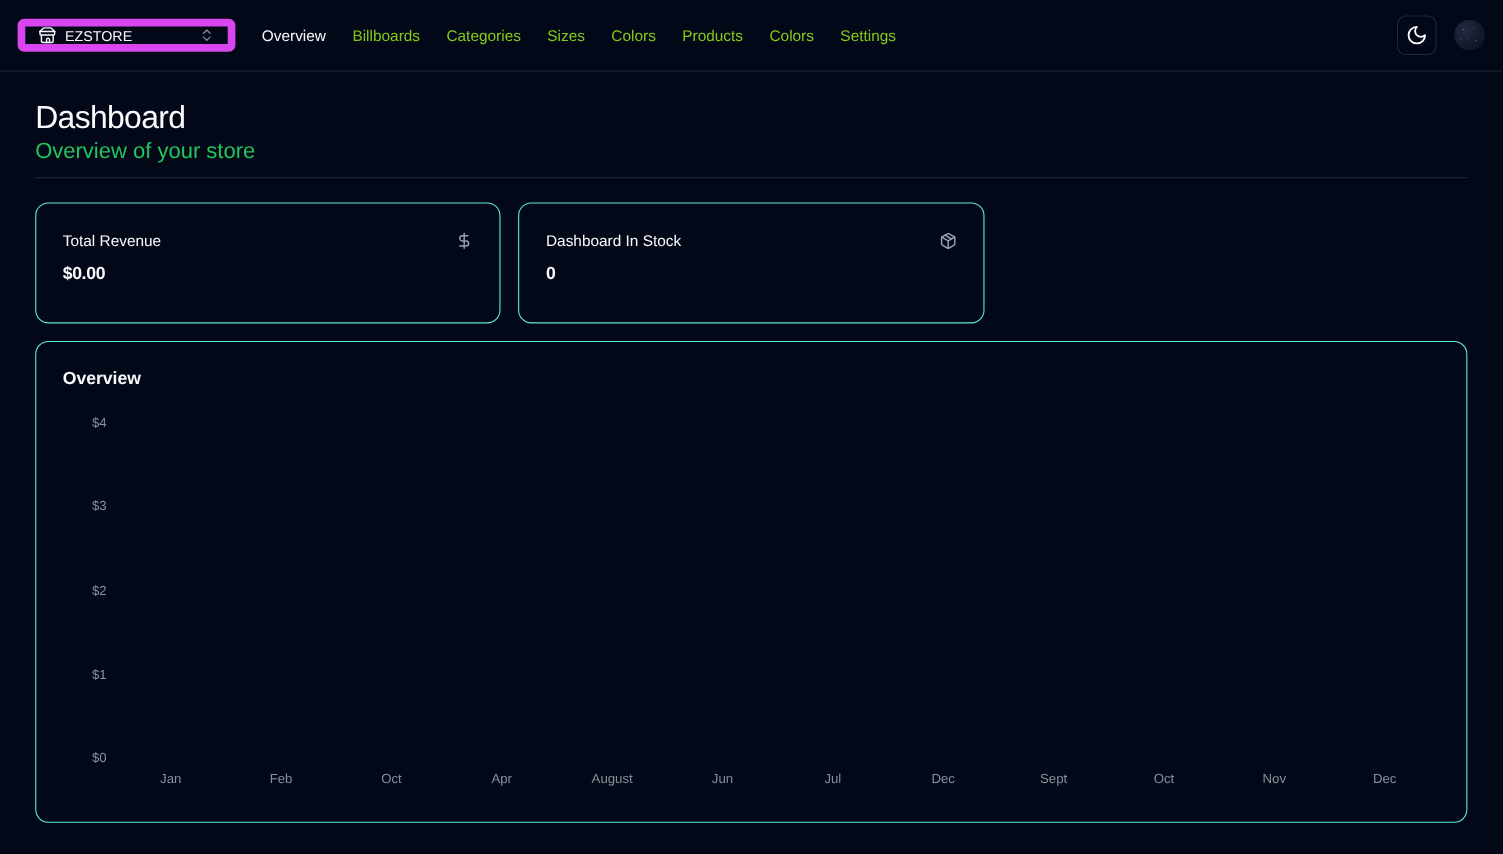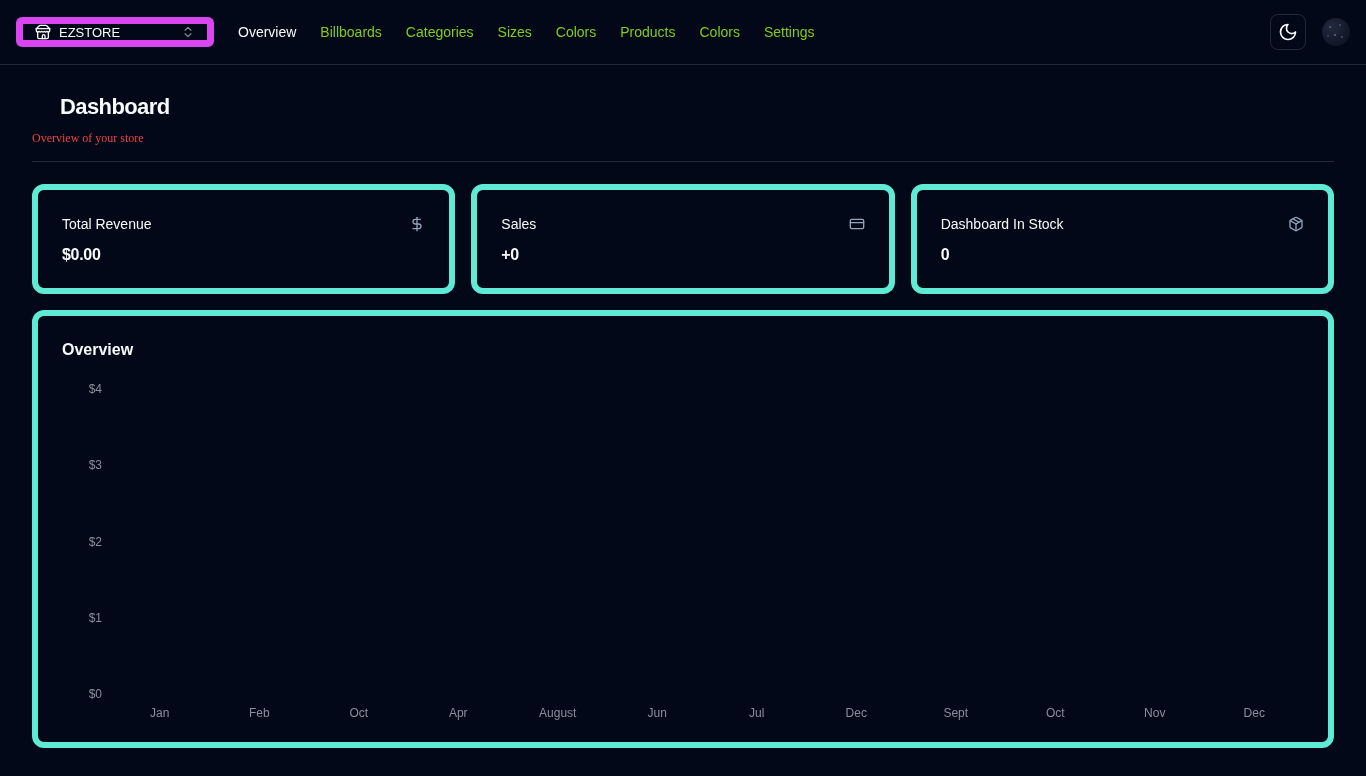--- a/index.html
+++ b/index.html
@@ -64,27 +64,27 @@
       radial-gradient(1.5px 1.5px at 8px 9px,  #4a5470 50%, transparent 52%),
       radial-gradient(1.5px 1.5px at 18px 7px, #3c465f 50%, transparent 52%),
       radial-gradient(1.5px 1.5px at 13px 17px,#505b7a 50%, transparent 52%),
       radial-gradient(1.5px 1.5px at 20px 19px,#39425a 50%, transparent 52%),
       radial-gradient(1.5px 1.5px at 6px 18px, #333c52 50%, transparent 52%),
       radial-gradient(circle at 35% 32%, #242b40 0%, #161c2e 48%, #0a0f1d 100%);
   }
 
   
   .main { padding: 24px 32px; }
-  .page-title { font-size: 22px; font-weight: 700; letter-spacing: -0.6px; line-height: 36px; margin-left: 28px; }
-  .page-subtitle { font-size: 12px; color: #ef4444; margin-top: 4px; line-height: 18px; font-family: Liberation Serif, serif; }
+  .page-title { font-size: 29px; font-weight: 400; letter-spacing: -0.6px; line-height: 36px; }
+  .page-subtitle { font-size: 20px; color: #22c55e; margin-top: 4px; line-height: 18px; }
   .separator { height: 1px; background: #1e293b; margin: 14px 0 22px; }
 
   .stats-row { display: grid; grid-template-columns: repeat(3, 1fr); gap: 16px; }
   .card {
-    border: 6px solid #5eead4;
+    border: 1px solid #5eead4;
     border-radius: 12px;
     background: transparent;
   }
   .stat-card { padding: 24px; height: 110px; }
   .stat-head { display: flex; justify-content: space-between; align-items: center; }
   .stat-title { font-size: 14px; font-weight: 500; line-height: 20px; }
   .stat-icon { color: #94a3b8; }
   .stat-value { font-size: 16px; font-weight: 700; letter-spacing: -0.3px; margin-top: 12px; }
 
   .overview-card { margin-top: 16px; padding: 24px; height: 438px; }
@@ -178,32 +178,20 @@
         <span class="stat-icon">
           <svg width="16" height="16" viewBox="0 0 24 24" fill="none" stroke="currentColor" stroke-width="2" stroke-linecap="round" stroke-linejoin="round">
             <line x1="12" x2="12" y1="2" y2="22"></line>
               <path d="M17 5H9.5a3.5 3.5 0 0 0 0 7h5a3.5 3.5 0 0 1 0 7H6"></path>
           </svg>
         </span>
       </div>
       <div class="stat-value">$0.00</div>
     </div>
 
-    <div class="card stat-card">
-      <div class="stat-head">
-        <span class="stat-title">Sales</span>
-        <span class="stat-icon">
-          <svg width="16" height="16" viewBox="0 0 24 24" fill="none" stroke="currentColor" stroke-width="2" stroke-linecap="round" stroke-linejoin="round">
-            <rect width="20" height="14" x="2" y="5" rx="2"></rect>
-              <line x1="2" x2="22" y1="10" y2="10"></line>
-          </svg>
-        </span>
-      </div>
-      <div class="stat-value">+0</div>
-    </div>
 
     <div class="card stat-card">
       <div class="stat-head">
         <span class="stat-title">Dashboard In Stock</span>
         <span class="stat-icon">
           <svg width="16" height="16" viewBox="0 0 24 24" fill="none" stroke="currentColor" stroke-width="2" stroke-linecap="round" stroke-linejoin="round">
             <path d="M21 8a2 2 0 0 0-1-1.73l-7-4a2 2 0 0 0-2 0l-7 4A2 2 0 0 0 3 8v8a2 2 0 0 0 1 1.73l7 4a2 2 0 0 0 2 0l7-4A2 2 0 0 0 21 16Z"></path>
             <path d="m3.3 7 8.7 5 8.7-5"></path>
               <path d="M12 22V12"></path>
               <path d="m7.5 4.27 9 5.15"></path>

